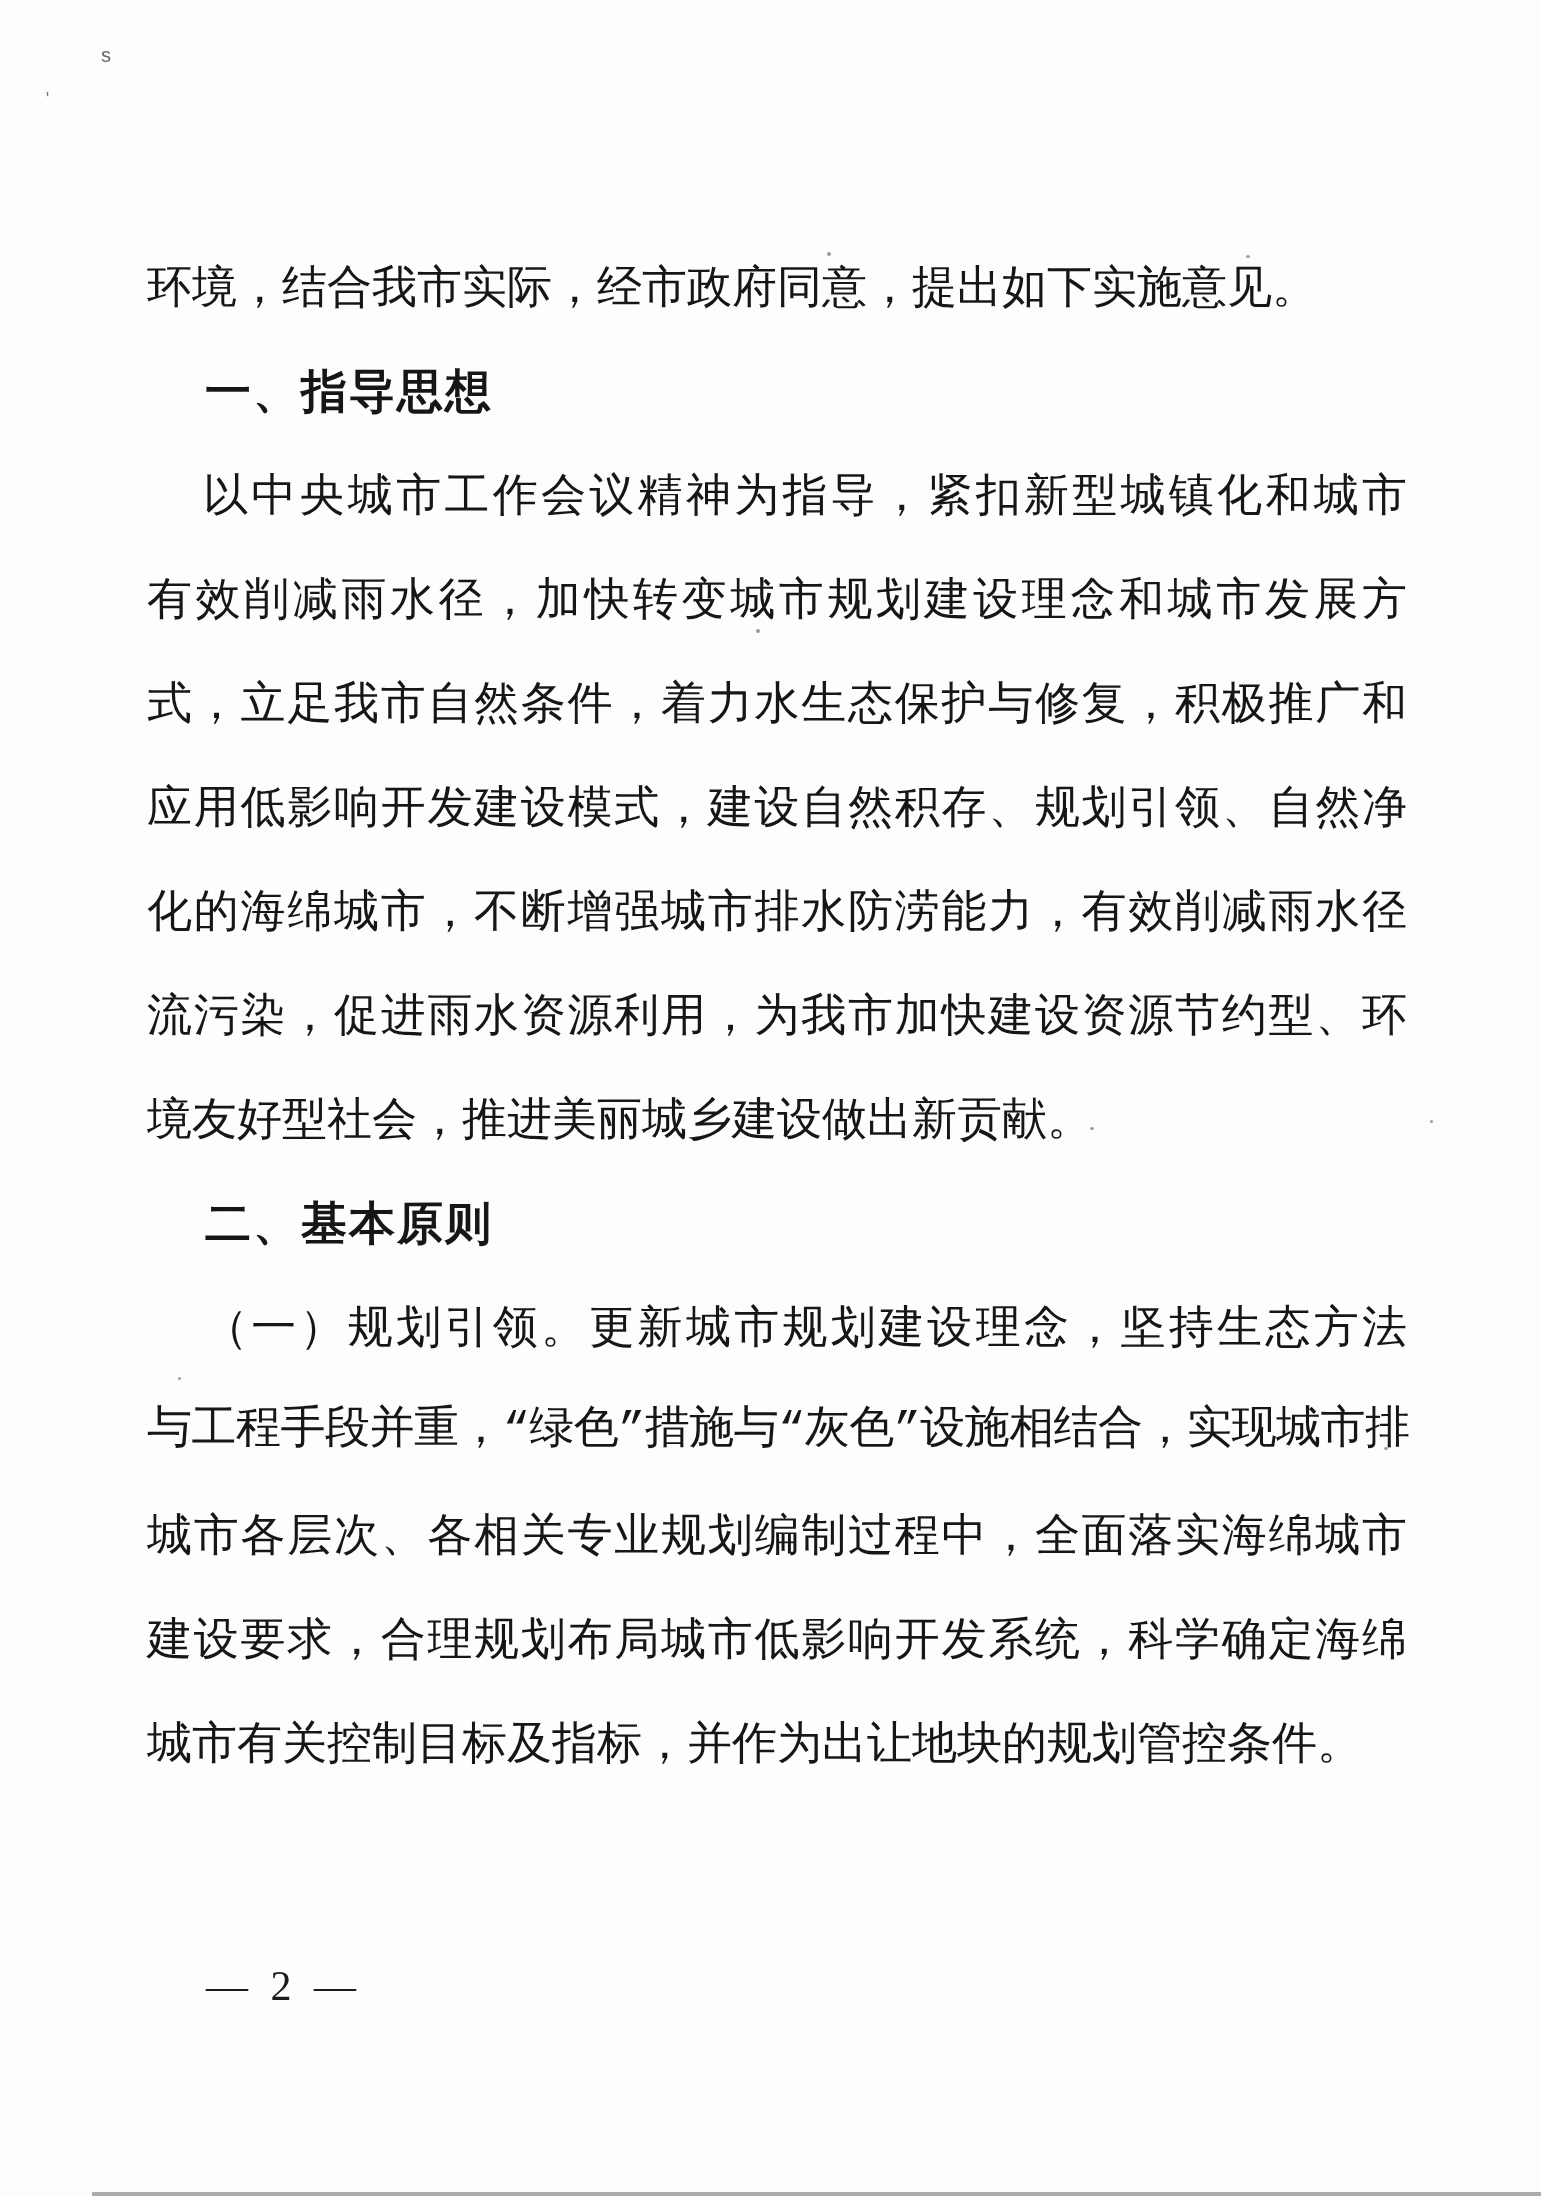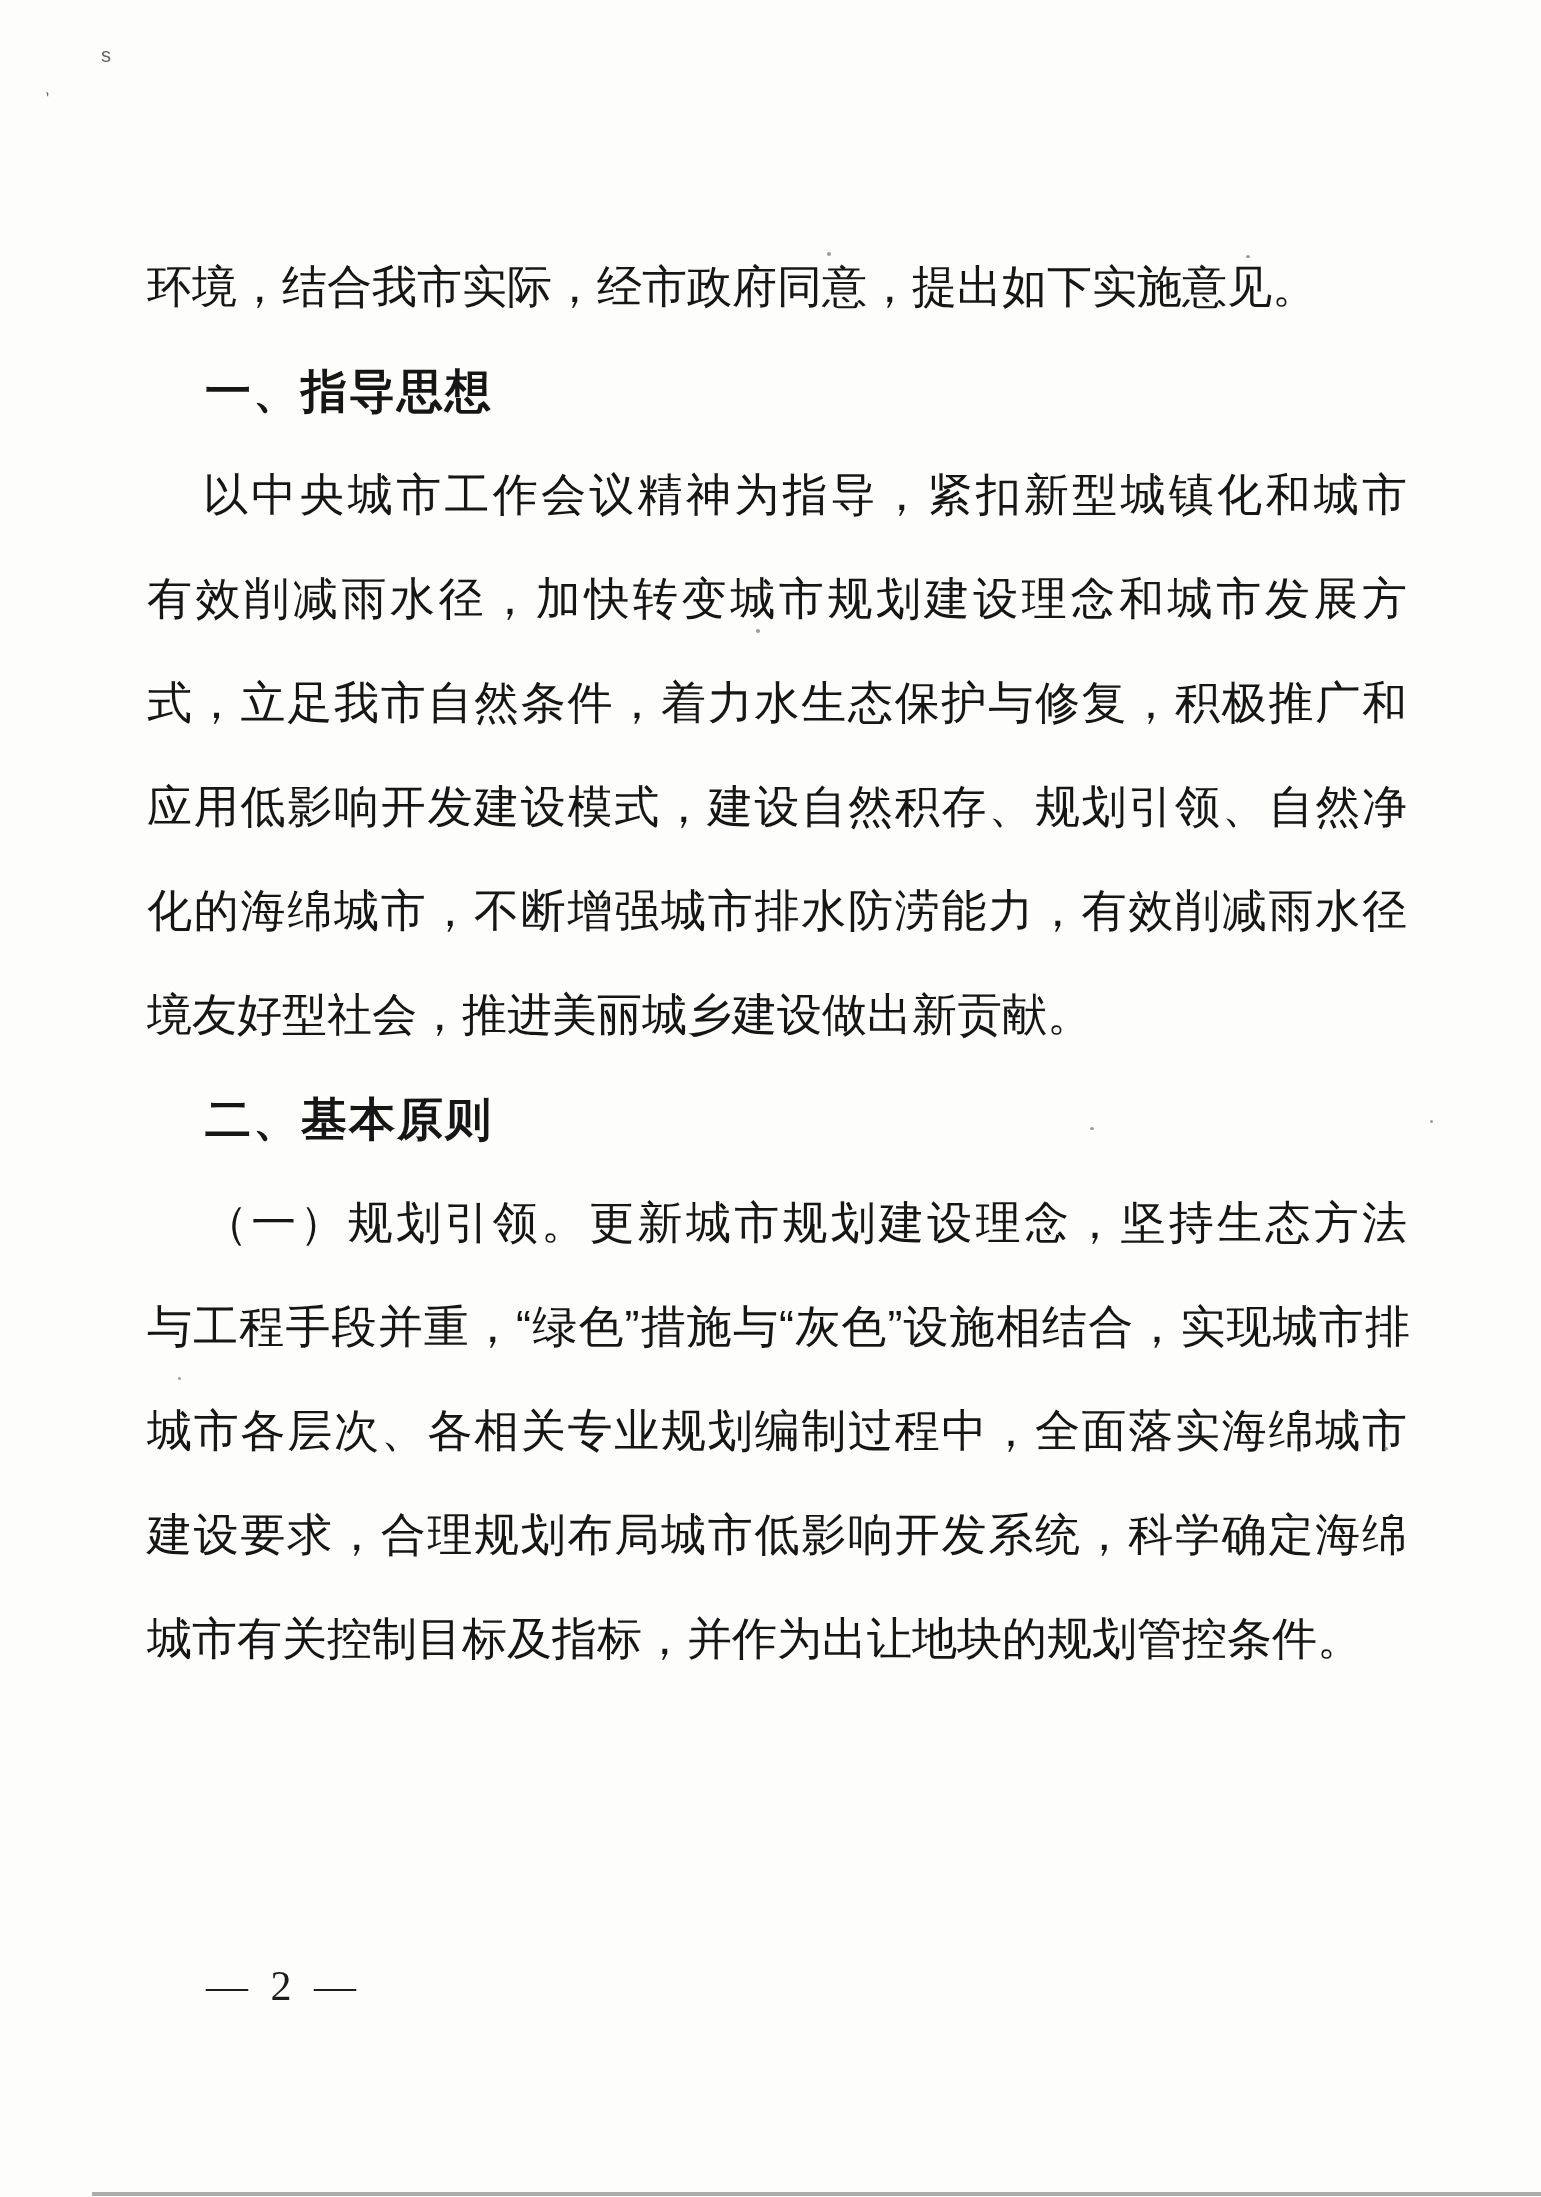--- a/index.html
+++ b/index.html
@@ -40,20 +40,21 @@
     text-indent: 56px;
   }
   .line.heading {
     font-weight: 700;
     font-size: 46px;
     text-indent: 58px;
     letter-spacing: 2px;
   }
   .line.tight {
     letter-spacing: -3px;
+    font-family: Liberation Mono, monospace;
   }
   .page-number {
     position: absolute;
     left: 206px;
     top: 1962px;
     font-family: "Liberation Serif", serif;
     font-size: 42px;
     font-weight: 500;
     color: #1c1c1c;
     letter-spacing: 6px;
@@ -88,20 +89,21 @@
 <div class="page">
 
   <div class="text-block">
     <div class="line">环境，结合我市实际，经市政府同意，提出如下实施意见。</div>
     <div class="line heading">一、指导思想</div>
     <div class="line just indent">以中央城市工作会议精神为指导，紧扣新型城镇化和城市</div>
     <div class="line just">有效削减雨水径，加快转变城市规划建设理念和城市发展方</div>
     <div class="line just">式，立足我市自然条件，着力水生态保护与修复，积极推广和</div>
     <div class="line just">应用低影响开发建设模式，建设自然积存、规划引领、自然净</div>
     <div class="line just">化的海绵城市，不断增强城市排水防涝能力，有效削减雨水径</div>
+    <div class="line just">流污染，促进雨水资源利用，为我市加快建设资源节约型、环</div>
     <div class="line">境友好型社会，推进美丽城乡建设做出新贡献。</div>
     <div class="line heading">二、基本原则</div>
     <div class="line just indent">（一）规划引领。更新城市规划建设理念，坚持生态方法</div>
     <div class="line just tight">与工程手段并重，“绿色”措施与“灰色”设施相结合，实现城市排</div>
     <div class="line just">城市各层次、各相关专业规划编制过程中，全面落实海绵城市</div>
     <div class="line just">建设要求，合理规划布局城市低影响开发系统，科学确定海绵</div>
     <div class="line">城市有关控制目标及指标，并作为出让地块的规划管控条件。</div>
   </div>
 
   <div class="page-number">— 2 —</div>

